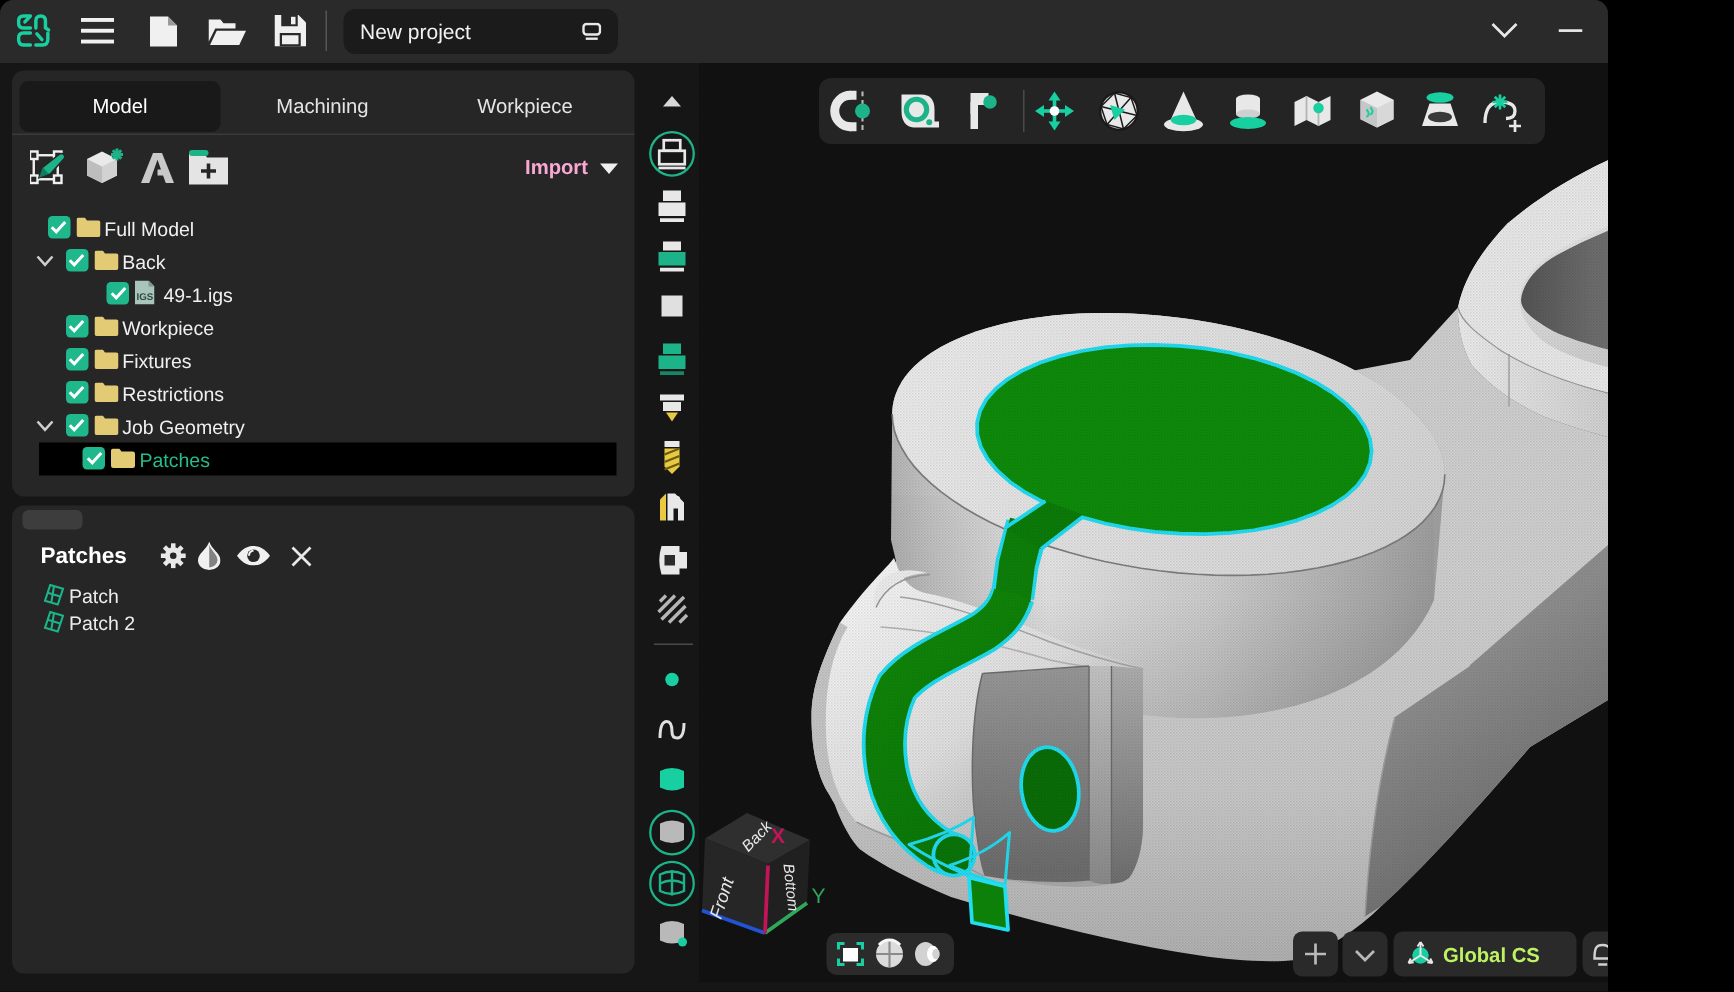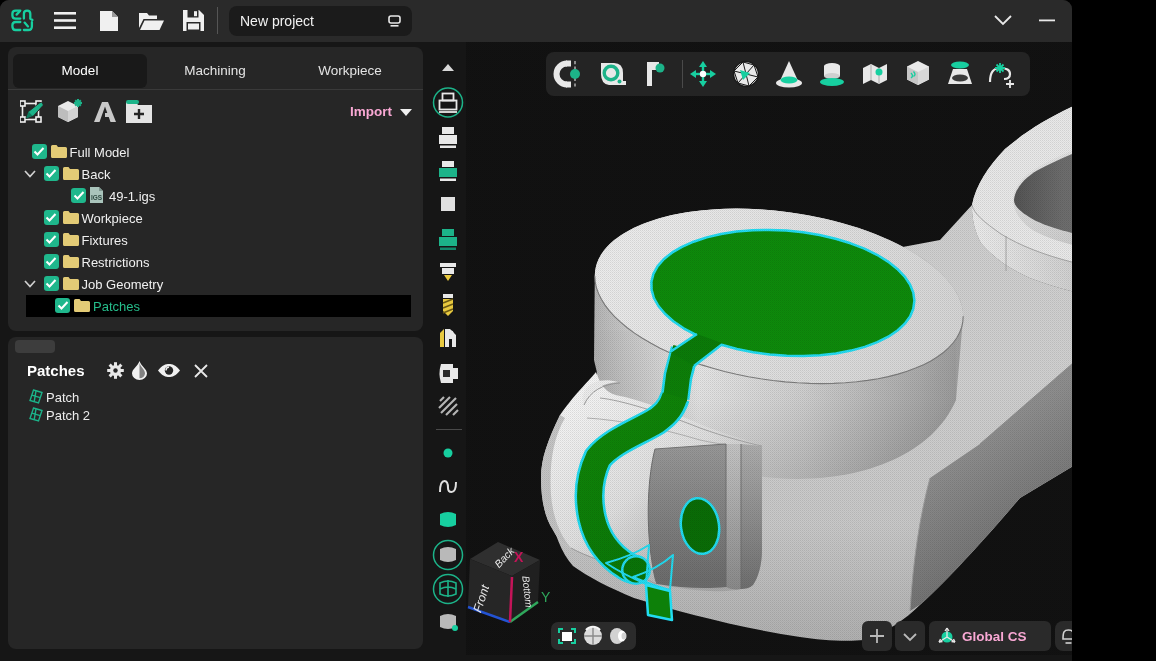--- a/index.html
+++ b/index.html
@@ -618,21 +618,21 @@
     <path d="M 9,13 L 15,19 L 21,13" stroke="#b9b9b9" stroke-width="1.8" fill="none"></path>
   </svg>
   <div class="bbtn" style="left:929px;width:122px;"></div>
   <svg class="abs" style="left:937px;top:626px" width="20" height="20" viewBox="0 0 20 20">
     <circle cx="10" cy="11" r="5.5" fill="#17cfa0"></circle>
     <g stroke="#e8e8e8" stroke-width="1.3" fill="none">
       <path d="M 10,11 L 10,2 M 10,11 L 2,16 M 10,11 L 18,16"></path>
       <path d="M 10,2 L 8,5 M 10,2 L 12,5 M 2,16 L 5.5,15.5 M 2,16 L 3.5,13 M 18,16 L 14.5,15.5 M 18,16 L 16.5,13"></path>
     </g>
   </svg>
-  <div class="abs" style="left:962px;top:629px;color:#f9a8d4;font-size:13.5px;font-weight:bold;">Global CS</div>
+  <div class="abs" style="left:962px;top:629px;color:#bef264;font-size:13.5px;font-weight:bold;">Global CS</div>
   <div class="bbtn" style="left:1055px;width:26px;border-radius:8px;"></div>
   <svg class="abs" style="left:1060px;top:626px" width="17" height="20" viewBox="0 0 17 20">
     <path d="M 3,13 C 3,6 4,4 8.5,4 C 13,4 14,6 14,13 Z" fill="none" stroke="#d2d2d2" stroke-width="1.6"></path>
     <path d="M 5.5,17 L 11.5,17" stroke="#d2d2d2" stroke-width="1.6"></path>
   </svg>
   <div class="abs" style="left:1100px;top:629px;color:#ffffff;font-size:13.5px;font-weight:bold;">1%</div>
   <div class="abs" style="left:1134px;top:621px;width:9px;height:31px;border:2px solid #1b9e8c;background:#10221f;"></div>
 </div>
 
 </body></html>

